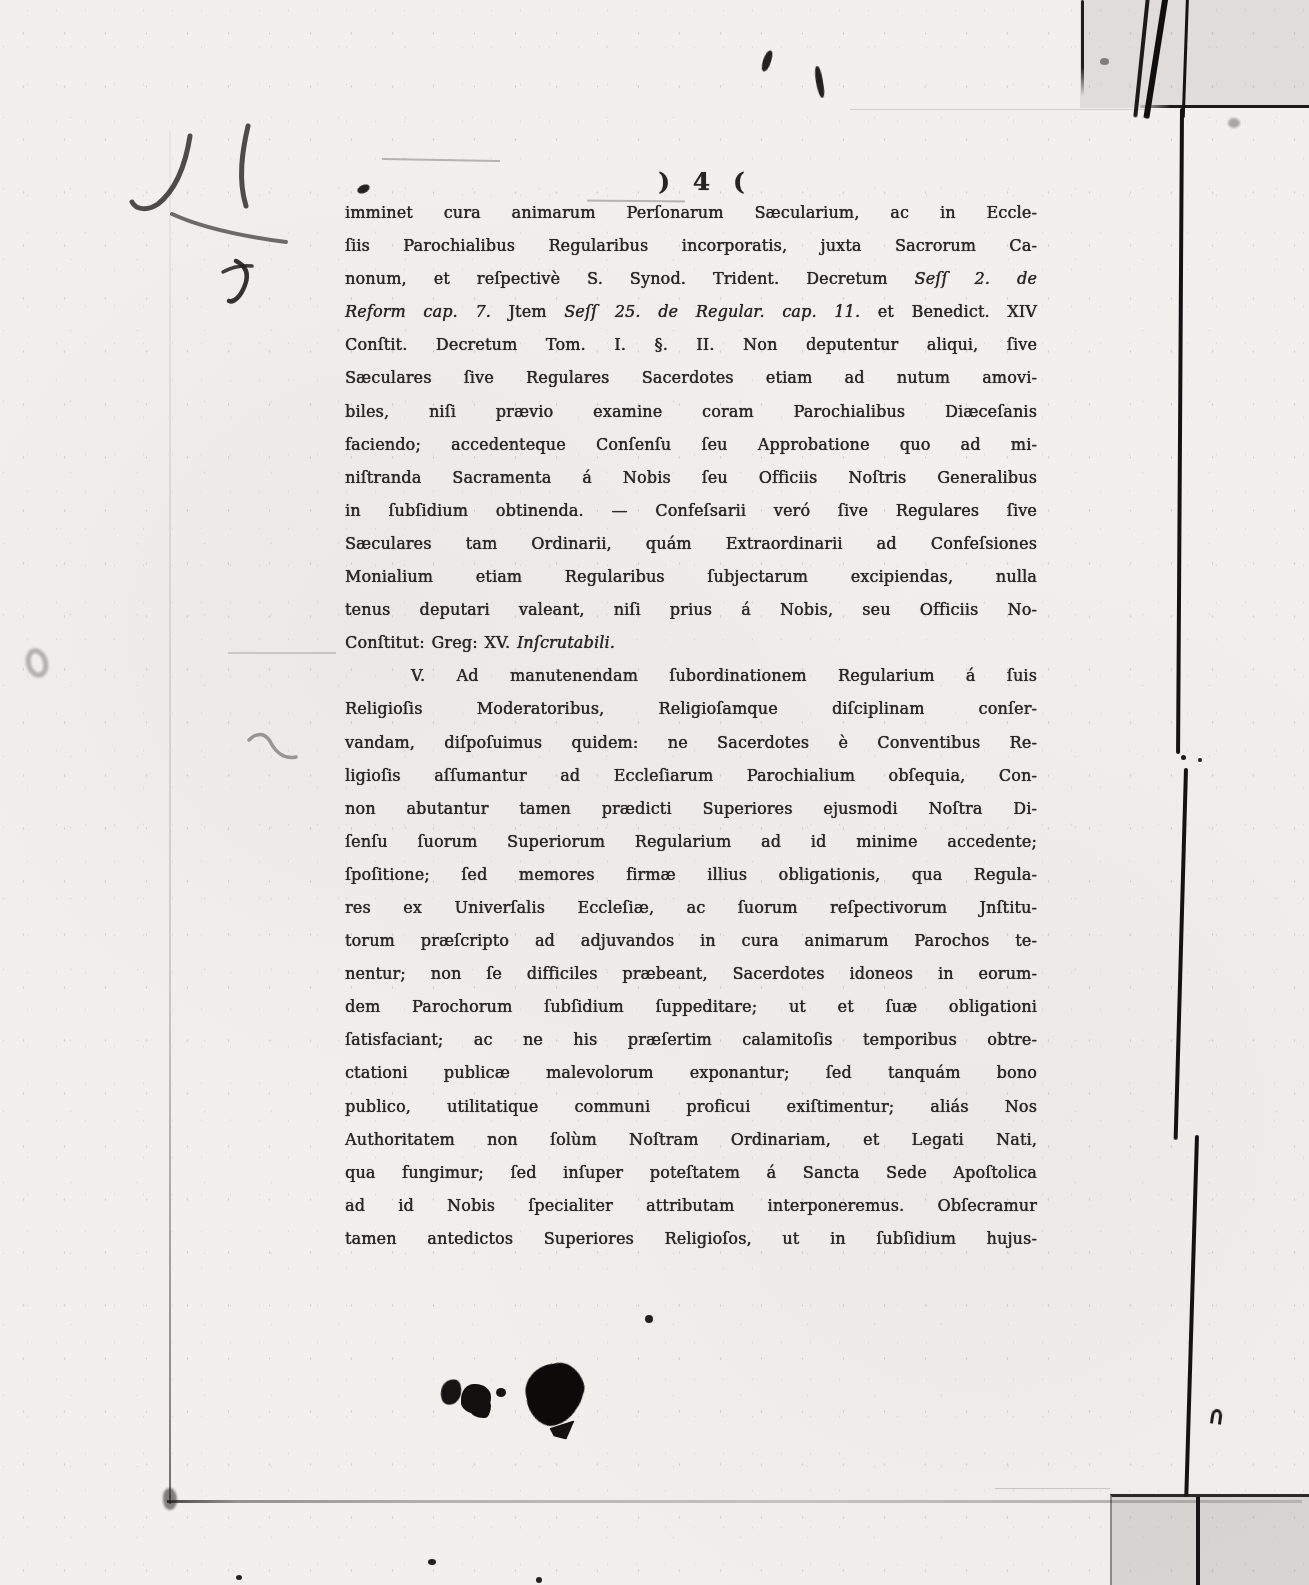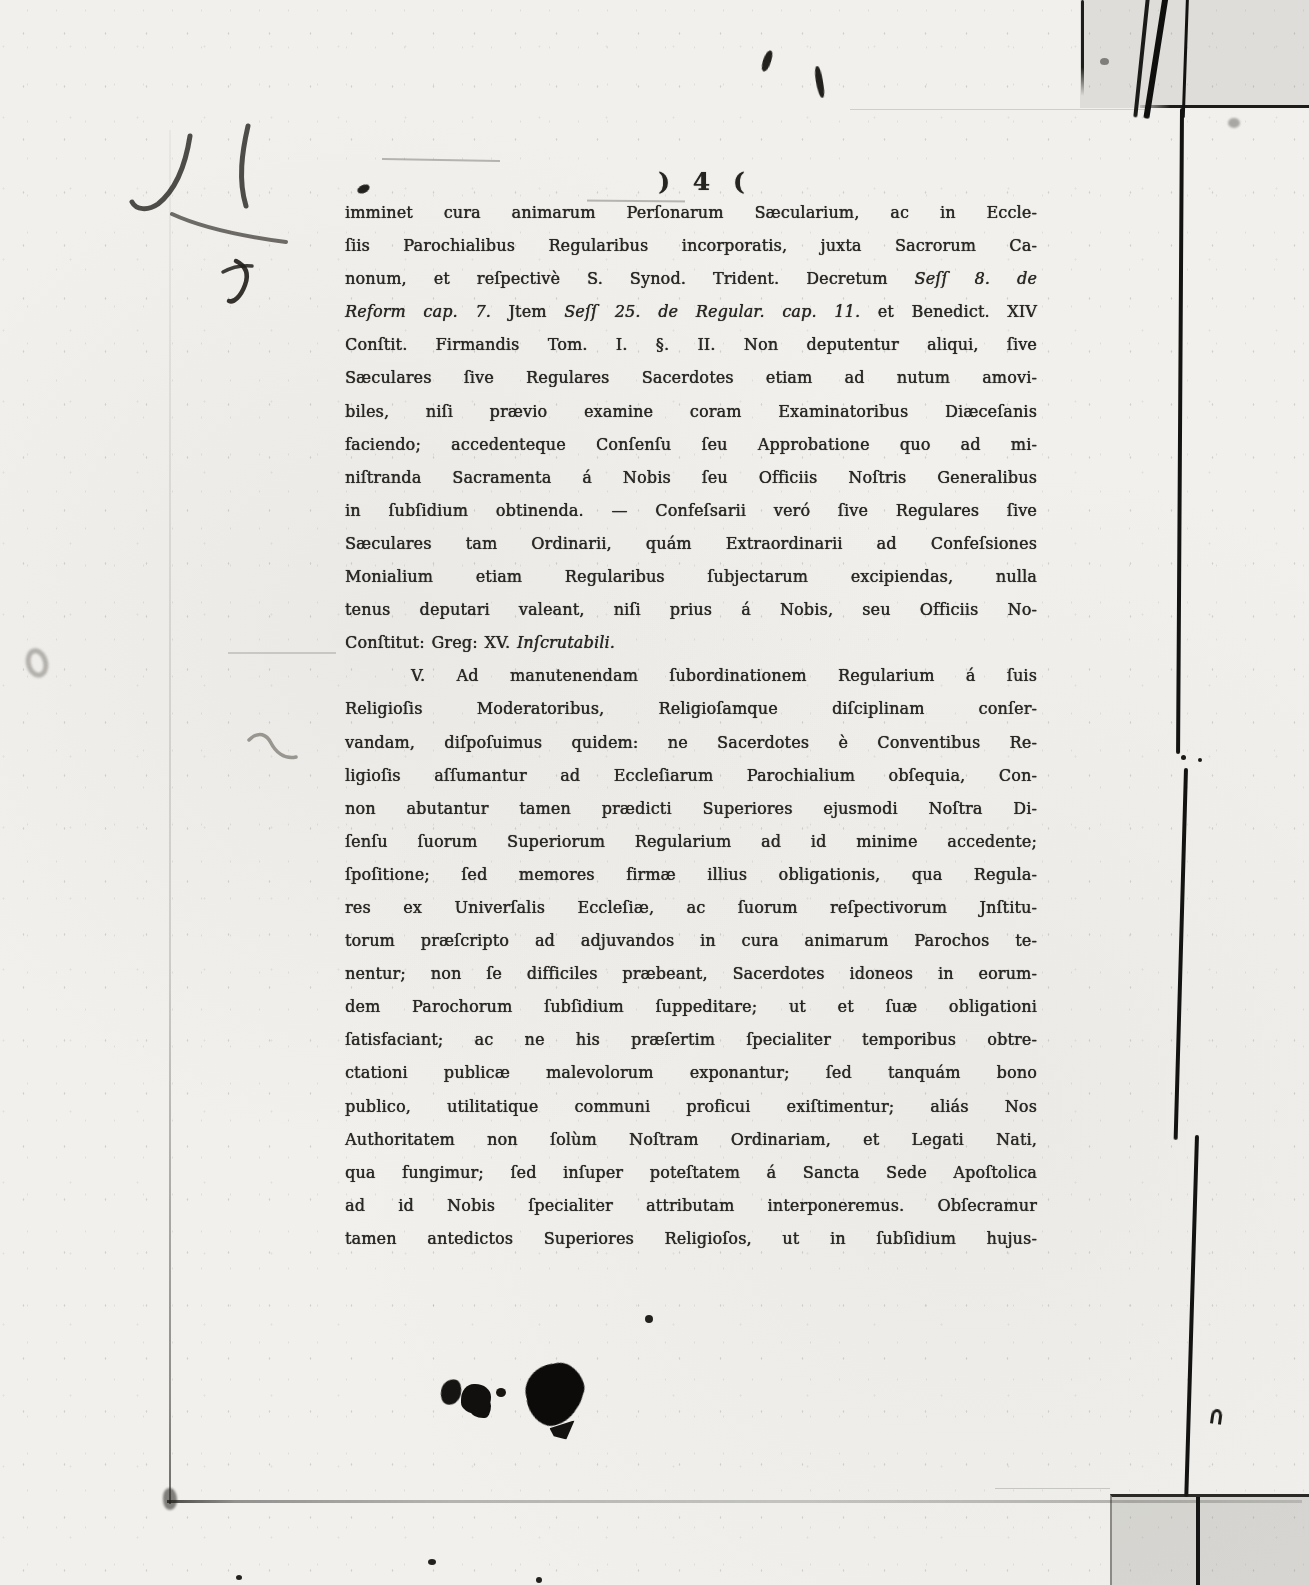--- a/index.html
+++ b/index.html
@@ -128,44 +128,44 @@
 </style>
 </head>
 <body>
 
 <div class="scan">
 
   <div class="page-number">) 4 (</div>
   <div class="text-block">
       <div class="tline"><span>imminet cura animarum Perſonarum Sæcularium, ac in Eccle-</span></div>
       <div class="tline"><span>ſiis Parochialibus Regularibus incorporatis, juxta Sacrorum Ca-</span></div>
-      <div class="tline"><span>nonum, et reſpectivè S. Synod.  Trident.  Decretum </span><span class="it">Seſſ 8. de</span></div>
+      <div class="tline"><span>nonum, et reſpectivè S. Synod.  Trident.  Decretum </span><span class="it">Seſſ 2. de</span></div>
       <div class="tline"><span class="it">Reform cap. 7.</span><span> Jtem </span><span class="it">Seſſ 25. de Regular. cap. 11.</span><span> et Benedict. XIV</span></div>
-      <div class="tline"><span>Conſtit. Firmandis Tom. I. §. II. Non deputentur aliqui, ſive</span></div>
+      <div class="tline"><span>Conſtit. Decretum Tom. I. §. II. Non deputentur aliqui, ſive</span></div>
       <div class="tline"><span>Sæculares ſive Regulares Sacerdotes etiam ad nutum amovi-</span></div>
-      <div class="tline"><span>biles, niſi prævio examine coram Examinatoribus Diæceſanis</span></div>
+      <div class="tline"><span>biles, niſi prævio examine coram Parochialibus Diæceſanis</span></div>
       <div class="tline"><span>faciendo; accedenteque Conſenſu ſeu Approbatione quo ad mi-</span></div>
       <div class="tline"><span>niſtranda Sacramenta á Nobis ſeu Officiis Noſtris Generalibus</span></div>
       <div class="tline"><span>in ſubſidium obtinenda. — Confeſsarii veró ſive Regulares  ſive</span></div>
       <div class="tline"><span>Sæculares tam Ordinarii, quám Extraordinarii ad Confeſsiones</span></div>
       <div class="tline"><span>Monialium etiam Regularibus ſubjectarum excipiendas, nulla</span></div>
       <div class="tline"><span>tenus deputari valeant, niſi prius á Nobis, seu Officiis No-</span></div>
       <div class="tline left"><span>Conſtitut:   Greg:  XV. </span><span class="it">Inſcrutabili.</span></div>
       <div class="tline indent"><span>V. Ad manutenendam ſubordinationem Regularium á ſuis</span></div>
       <div class="tline"><span>Religioſis Moderatoribus, Religioſamque diſciplinam conſer-</span></div>
       <div class="tline"><span>vandam, diſpoſuimus quidem:  ne Sacerdotes è Conventibus Re-</span></div>
       <div class="tline"><span>ligioſis aſſumantur ad Eccleſiarum Parochialium obſequia, Con-</span></div>
       <div class="tline"><span>non abutantur tamen prædicti Superiores ejusmodi Noſtra  Di-</span></div>
       <div class="tline"><span>ſenſu ſuorum Superiorum Regularium ad id minime  accedente;</span></div>
       <div class="tline"><span>ſpoſitione; ſed memores firmæ illius obligationis, qua Regula-</span></div>
       <div class="tline"><span>res ex Univerſalis Eccleſiæ, ac ſuorum reſpectivorum Jnſtitu-</span></div>
       <div class="tline"><span>torum præſcripto ad adjuvandos in cura animarum Parochos te-</span></div>
       <div class="tline"><span>nentur; non ſe difficiles præbeant, Sacerdotes idoneos in eorum-</span></div>
       <div class="tline"><span>dem Parochorum ſubſidium ſuppeditare; ut et ſuæ obligationi</span></div>
-      <div class="tline"><span>ſatisfaciant; ac ne his præſertim ſpecialiter temporibus  obtre-</span></div>
+      <div class="tline"><span>ſatisfaciant; ac ne his præſertim calamitoſis temporibus  obtre-</span></div>
       <div class="tline"><span>ctationi publicæ malevolorum exponantur;  ſed tanquám bono</span></div>
       <div class="tline"><span>publico, utilitatique communi proficui exiſtimentur; aliás Nos</span></div>
       <div class="tline"><span>Authoritatem non ſolùm Noſtram Ordinariam,  et Legati Nati,</span></div>
       <div class="tline"><span>qua fungimur; ſed inſuper poteſtatem á Sancta Sede  Apoſtolica</span></div>
       <div class="tline"><span>ad id Nobis ſpecialiter attributam interponeremus.  Obſecramur</span></div>
       <div class="tline"><span>tamen antedictos Superiores Religioſos, ut in ſubſidium hujus-</span></div>
     </div>
 
   <div class="page-left-edge"></div>
   <div class="page-bottom-edge"></div>

